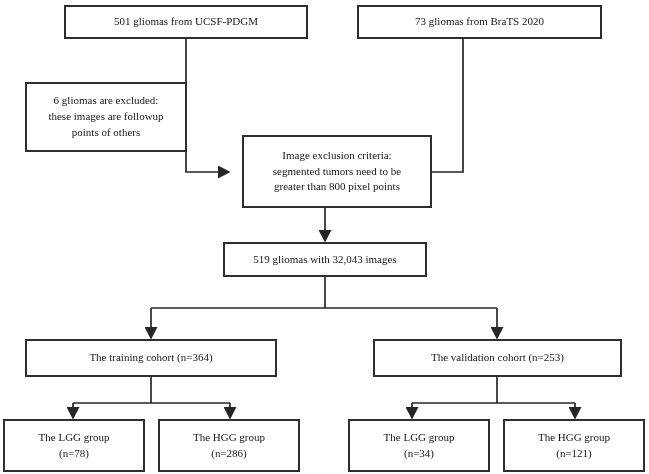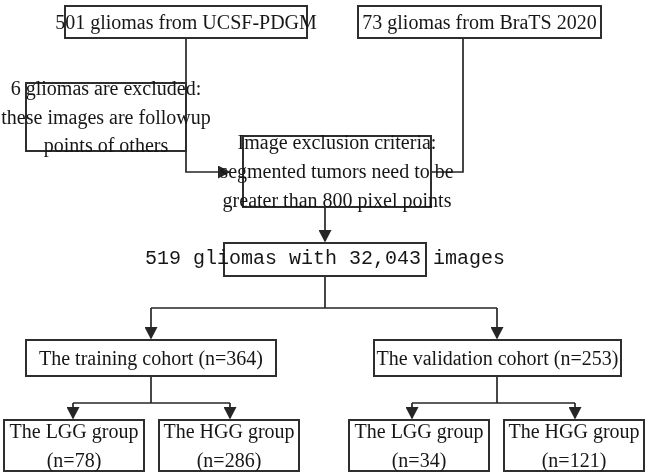--- a/index.html
+++ b/index.html
@@ -7,30 +7,30 @@
     position:relative; width:649px; height:474px; background:#ffffff;
     font-family:"Liberation Serif","DejaVu Serif",serif; overflow:hidden;
   }
   #connectors { position:absolute; left:0; top:0; z-index:0; }
   #connectors path { stroke:#262626; stroke-width:1.7; fill:none; }
   #connectors .head { fill:#262626; stroke:none; }
   .box {
     position:absolute; box-sizing:border-box; z-index:1;
     background:#ffffff; border:2px solid #2e2e2e;
     display:flex; flex-direction:column; justify-content:center; align-items:center;
-    text-align:center; font-size:20px; line-height:1.44; color:#161616;
+    text-align:center; font-size:11px; line-height:1.44; color:#161616;
     white-space:nowrap;
   }
   .box div { pointer-events:none; }
   
   #b-ucsf       { left:64px;  top:5px;   width:244px; height:34px; }
   #b-brats      { left:337px; top:5px;   width:245px; height:34px;margin-left:20px; }
   #b-excluded   { left:25px;  top:70px;  width:162px; height:70px;margin-top:12px; }
   #b-criteria   { left:230px; top:135px; width:190px; height:73px;margin-left:12px; }
-  #b-pooled     { left:223px; top:242px; width:204px; height:35px;font-family:Liberation Mono, monospace; }
+  #b-pooled     { left:223px; top:242px; width:204px; height:35px; }
   #b-training   { left:25px;  top:339px; width:252px; height:38px; }
   #b-validation { left:373px; top:339px; width:249px; height:38px; }
   #b-tlgg       { left:3px;   top:419px; width:142px; height:53px; }
   #b-thgg       { left:158px; top:419px; width:142px; height:53px; }
   #b-vlgg       { left:348px; top:419px; width:142px; height:53px; }
   #b-vhgg       { left:503px; top:419px; width:142px; height:53px; }
 </style>
 </head>
 <body>
 

